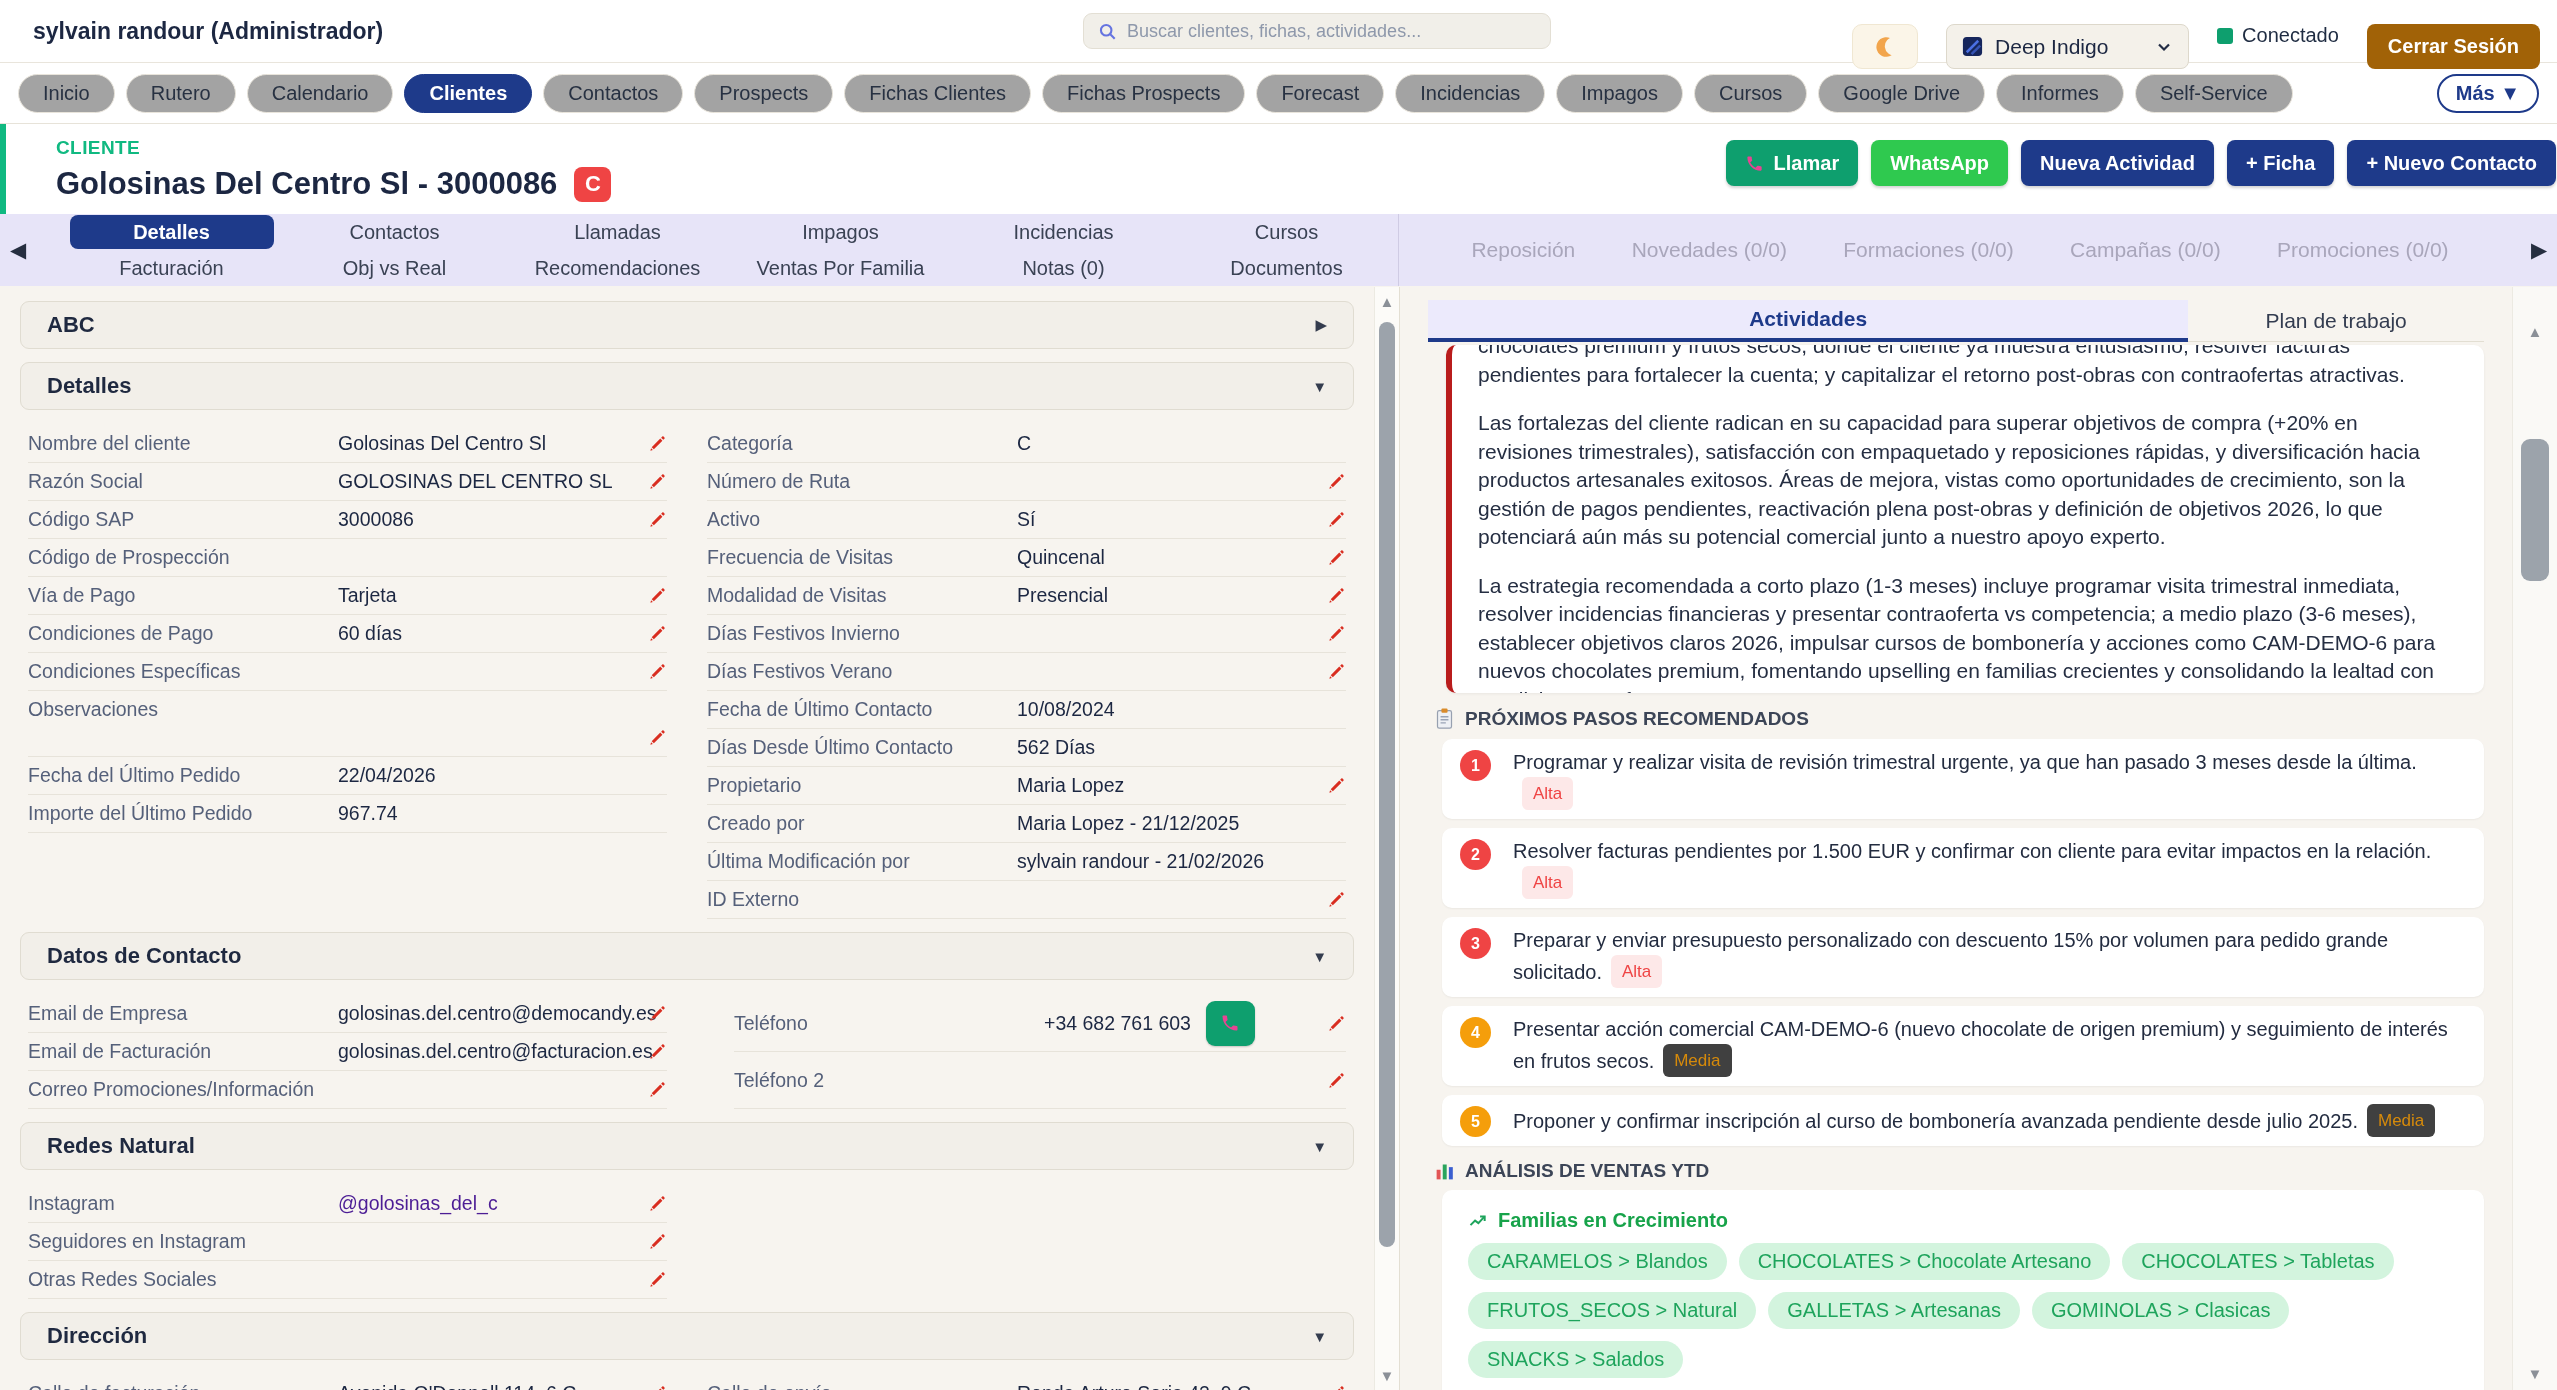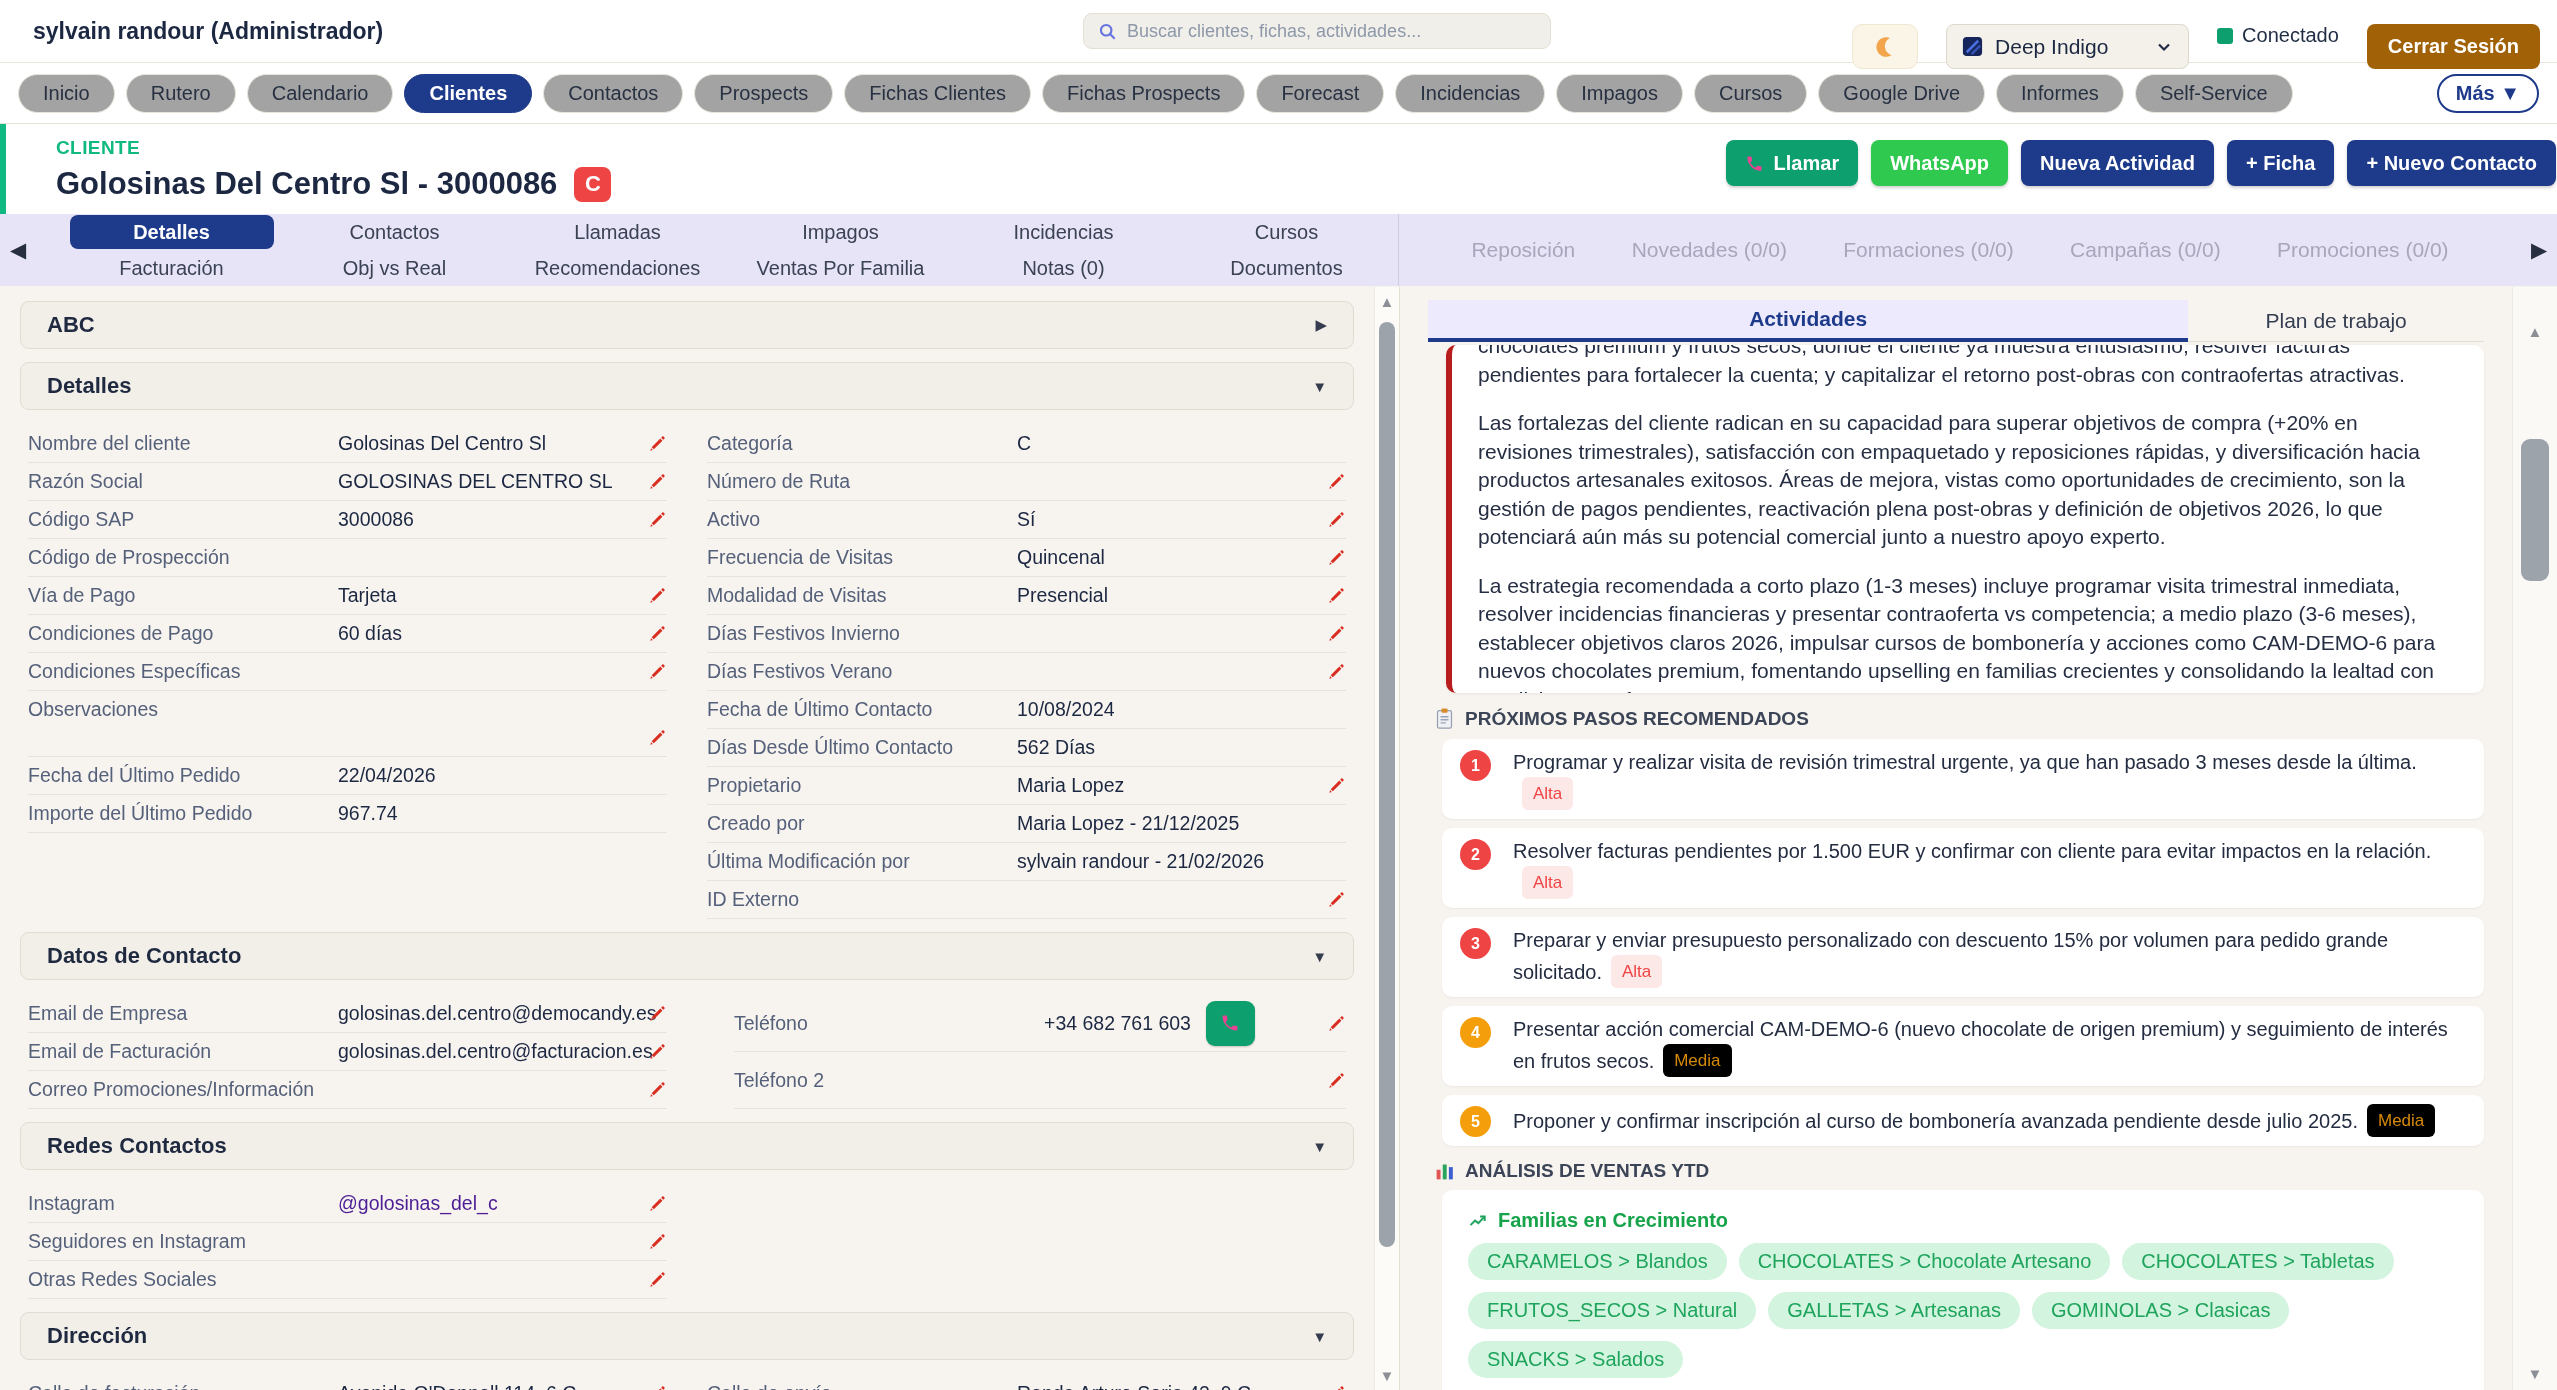--- a/index.html
+++ b/index.html
@@ -85,21 +85,21 @@
   .activity-inner { margin-top:-13px; }
   .activity-inner p { font-size:21px; line-height:28.5px; color:#252e42; margin-top:20px; }
   .activity-inner p:first-child { margin-top:0; }
   .sec-label { margin:14px 0 0 6px; display:flex; align-items:center; gap:10px; font-size:19px; font-weight:bold; color:#3c4557; }
   .step-card { background:#fff; border-radius:10px; margin:9px 0 0 14px; padding:9px 18px; display:flex; gap:15px; box-shadow:0 1px 2px rgba(0,0,0,.05); }
   .step-num { width:31px; height:31px; border-radius:50%; color:#fff; font-weight:bold; font-size:16px; display:flex; align-items:center; justify-content:center; flex-shrink:0; margin-top:2px; }
   .step-num.high { background:#ef4444; } .step-num.medium { background:#f59e0b; }
   .step-text { font-size:20px; color:#232c40; line-height:29px;margin-left:7px; }
   .badge { display:inline-block; border-radius:6px; padding:2px 11px; font-size:17px; margin-left:9px; vertical-align:2px; }
   .badge.high { background:#fde8e8; color:#ef4444; }
-  .badge.medium { background:#000000; color:#d68a0a; }
+  .badge.medium { background:#404040; color:#d68a0a; }
   .ytd-card { background:#fff; border-radius:10px; margin:8px 0 0 14px; padding:19px 26px 20px; box-shadow:0 1px 2px rgba(0,0,0,.05); }
   .fam-label { display:flex; align-items:center; gap:10px; font-size:20px; font-weight:bold; }
   .fam-label.up { color:#17a34a; }
   .chips { display:flex; flex-wrap:wrap; gap:12px; margin:11px 0 17px; }
   .chip { height:37px; padding:0 19px; display:flex; align-items:center; border-radius:19px; font-size:20px; border:none; }
   .chip.up { background:#d3f4de; color:#1ea45c; }
 </style>
 </head>
 <body>
 
@@ -455,21 +455,21 @@
             <button class="edit-btn">
               <svg width="19" height="19" viewBox="0 0 24 24">
                 <path fill="#d92d20" d="M3 21l3.1-.9-2.2-2.2L3 21zm4.4-1.7l-2.7-2.7L15.5 5.8l2.7 2.7L7.4 19.3zM19.3 7.4l-2.7-2.7 1.5-1.5c.4-.4 1.1-.4 1.5 0l1.2 1.2c.4.4.4 1.1 0 1.5l-1.5 1.5z"></path>
               </svg>
             </button>
           </div>
         </div>
     </div>
 
     <div class="section-header">
-      <span class="section-title">Redes Contactos</span>
+      <span class="section-title">Redes Natural</span>
       <span class="sec-arrow">▼</span>
     </div>
     <div class="fields">
       <div class="fcol" id="social-left">
           <div class="frow">
             <span class="flabel">Instagram</span>
             <span class="fvalue">
               <a class="flink">@golosinas_del_c</a>
             </span>
             <button class="edit-btn">

